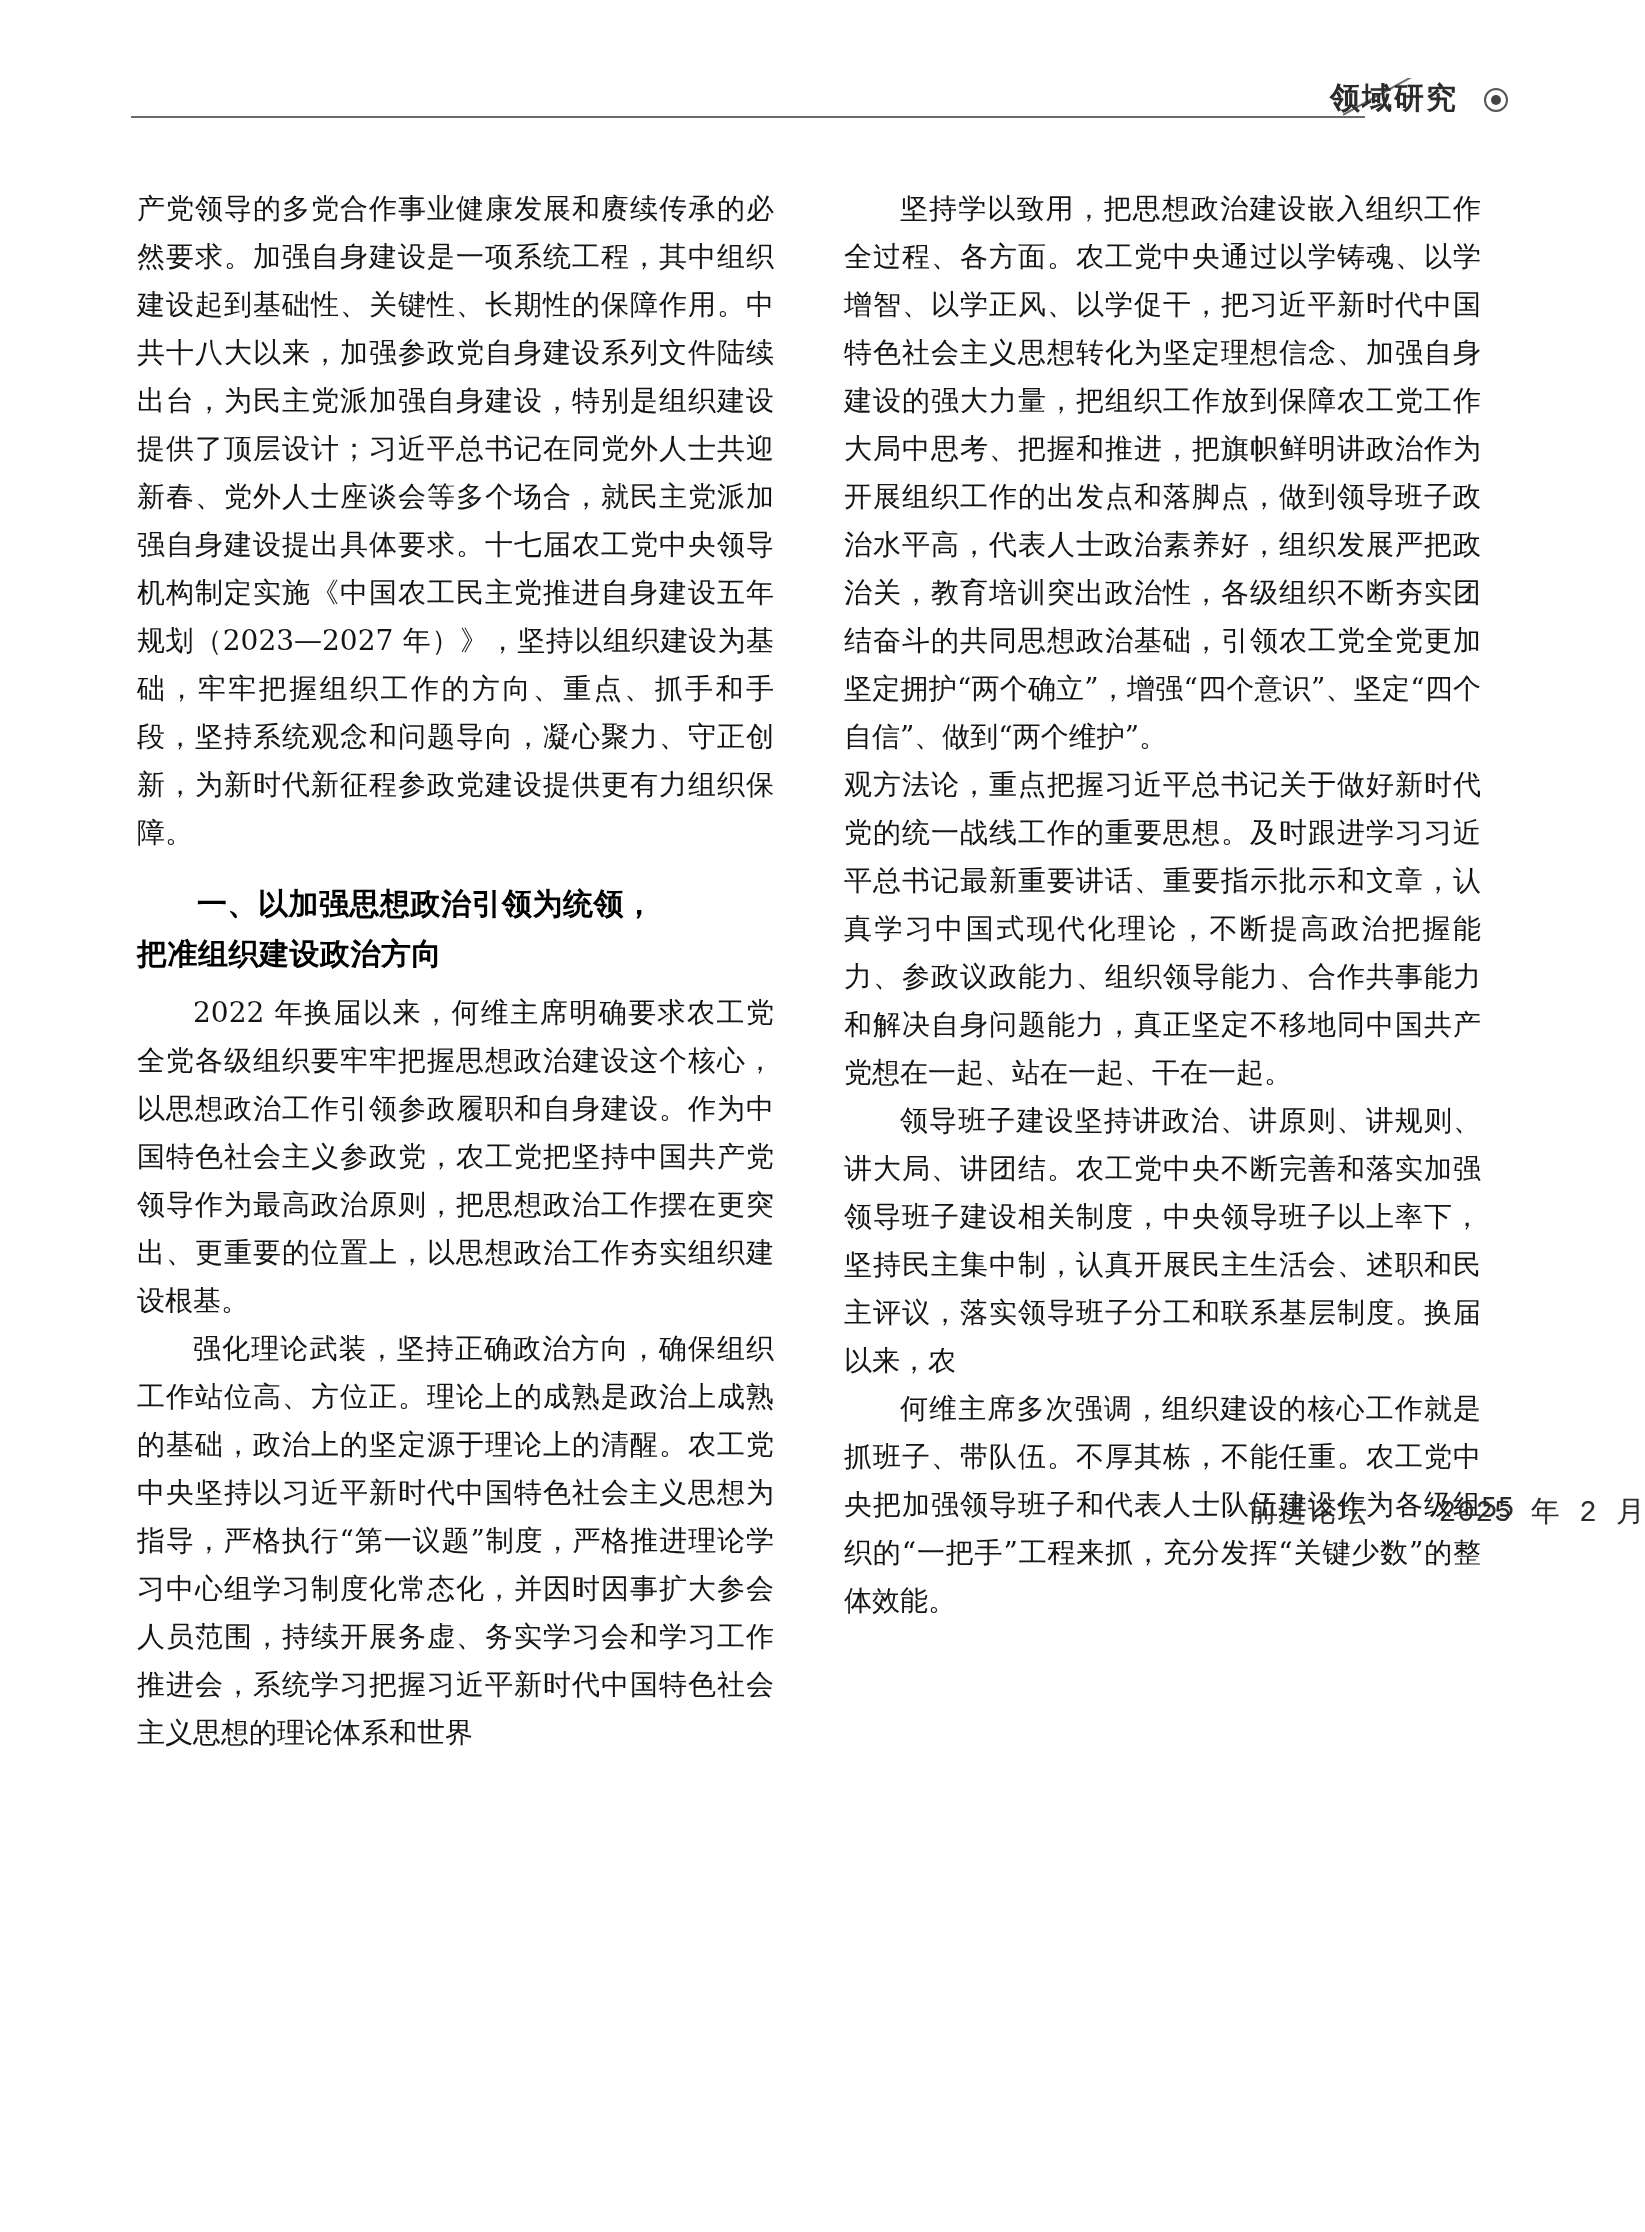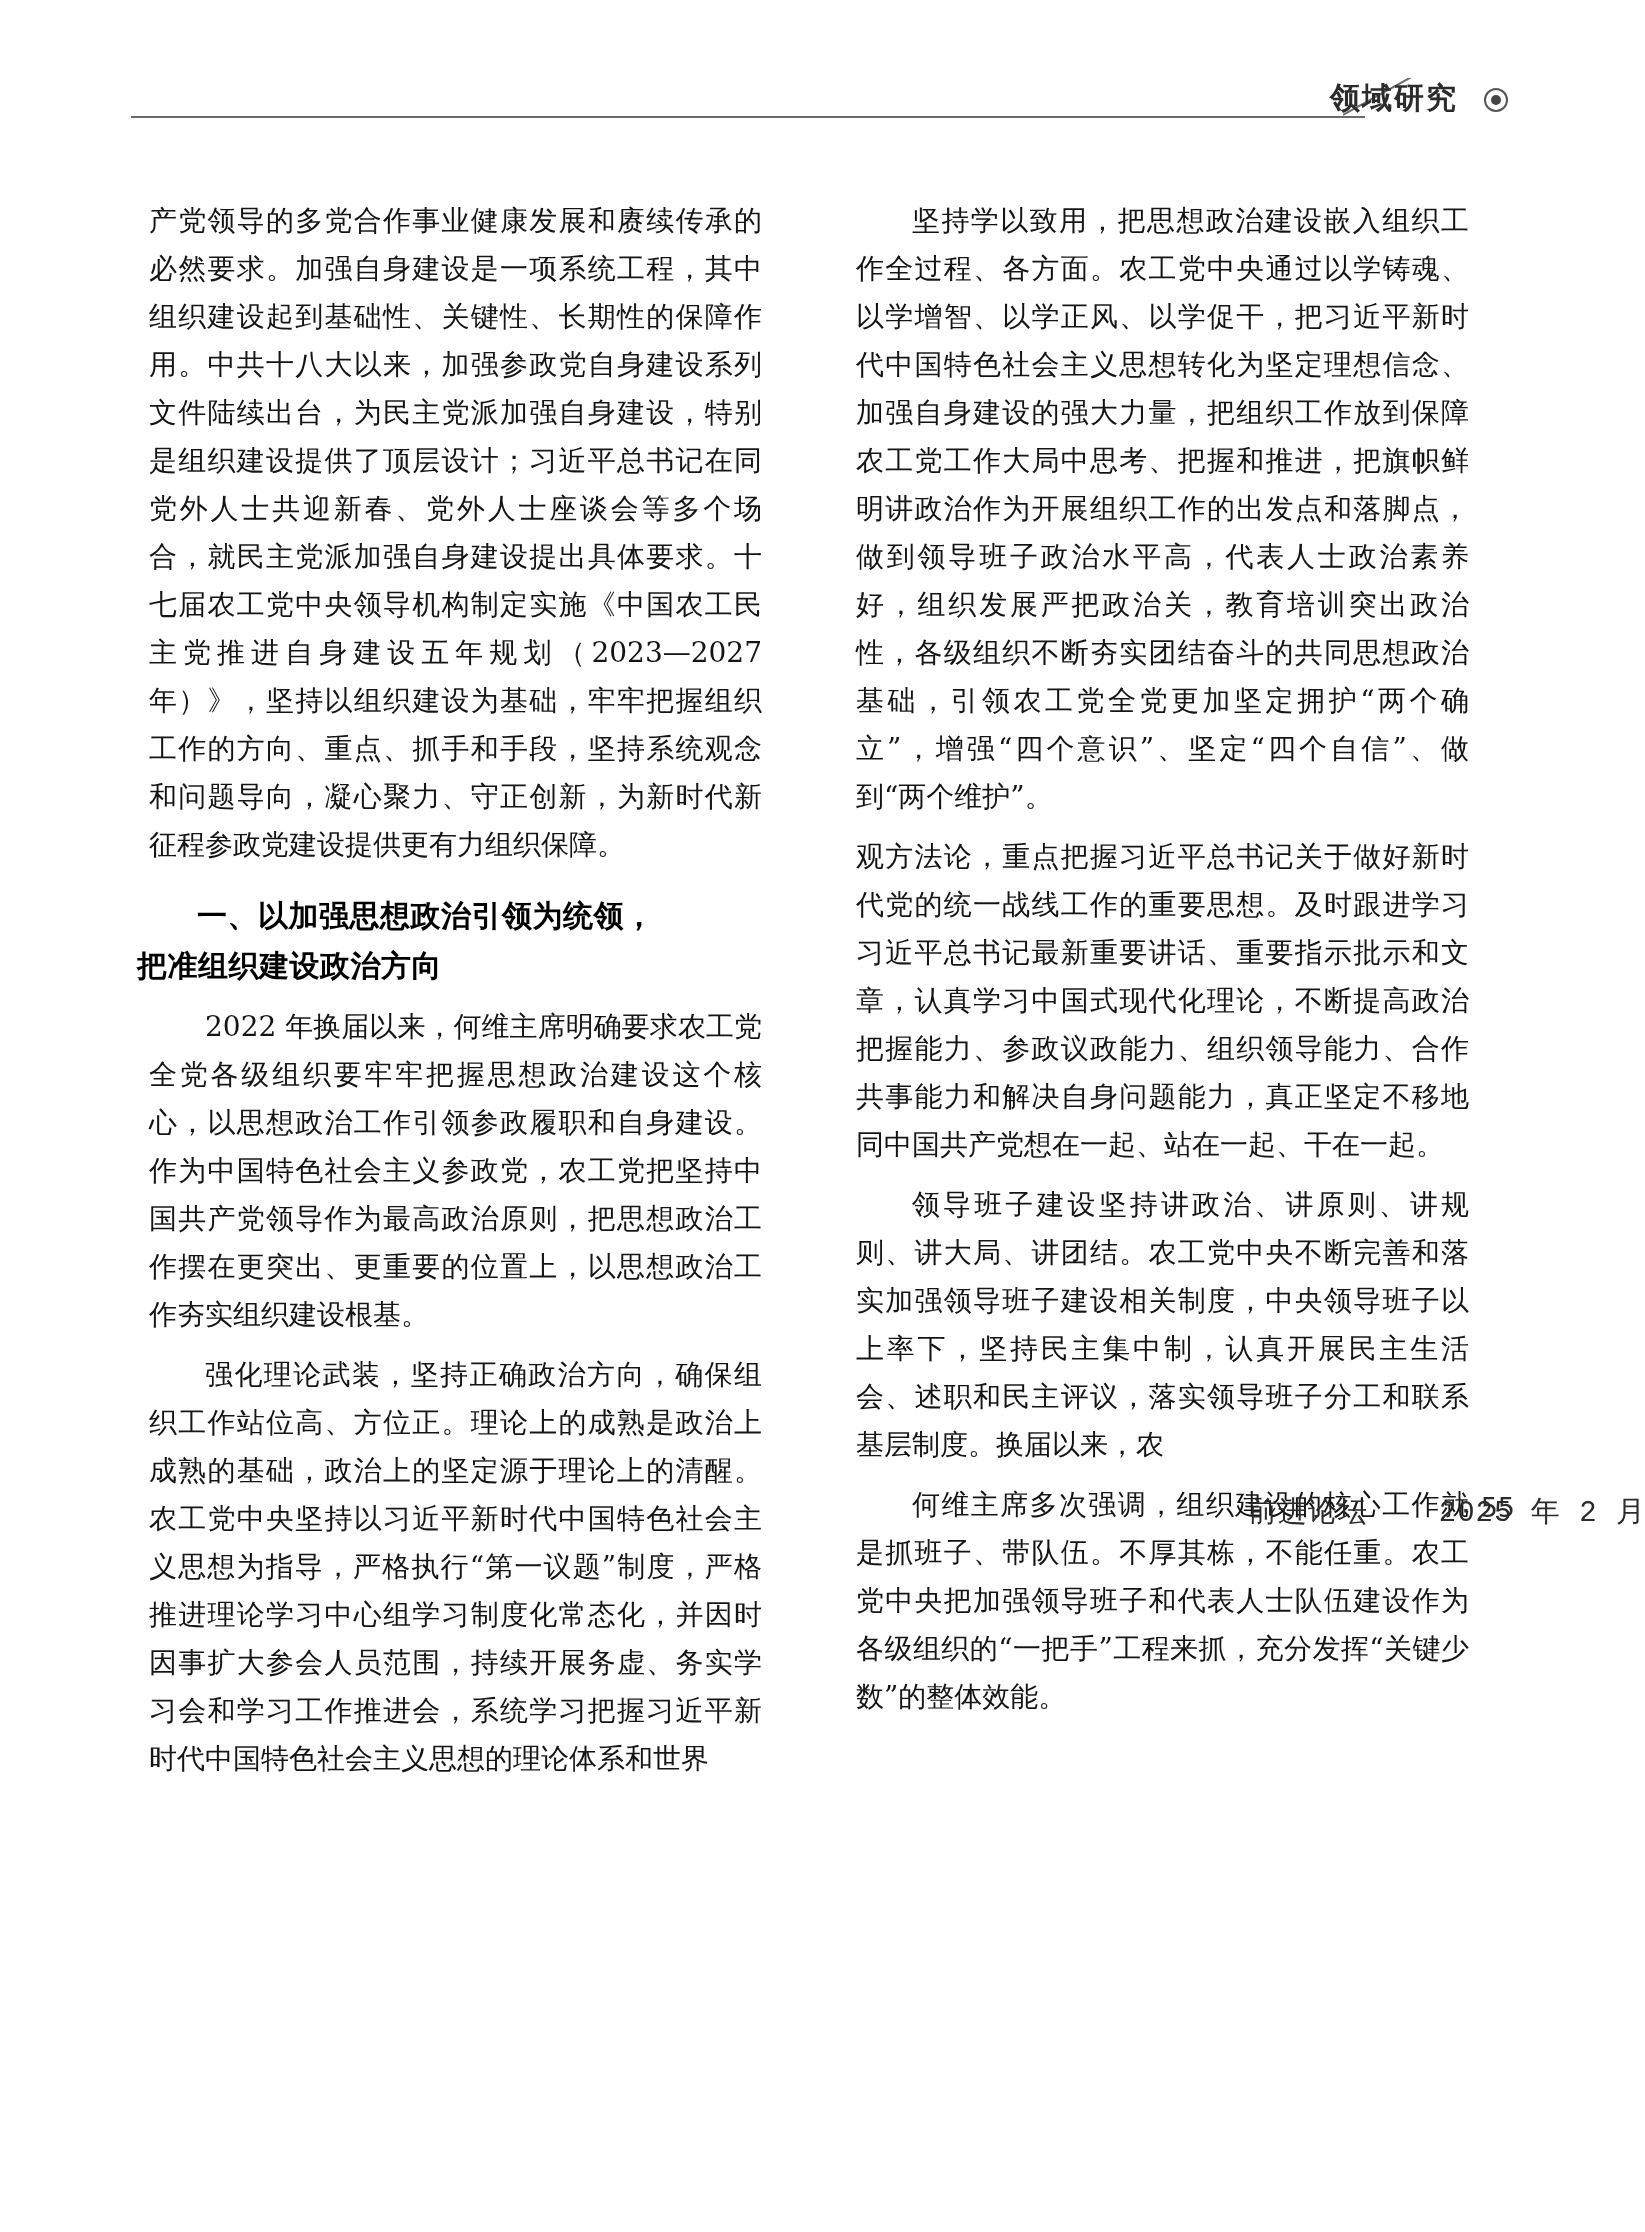--- a/index.html
+++ b/index.html
@@ -97,21 +97,21 @@
     font-size: 28px;
     line-height: 48px;
     text-align: justify;
     text-justify: inter-ideograph;
     color: #141414;
   }
   .col-left  { left: 137px; }
   .col-right { left: 844px; }
 
   p.body {
-    margin: 12px;
+    margin: 0;
     text-indent: 2em;
   }
   p.body.noindent {
     text-indent: 0;
   }
   h2.section {
     margin: 22px 0 10px 0;
     font-family: "DejaVu Sans", "Liberation Sans", sans-serif;
     font-weight: bold;
     font-size: 30px;

